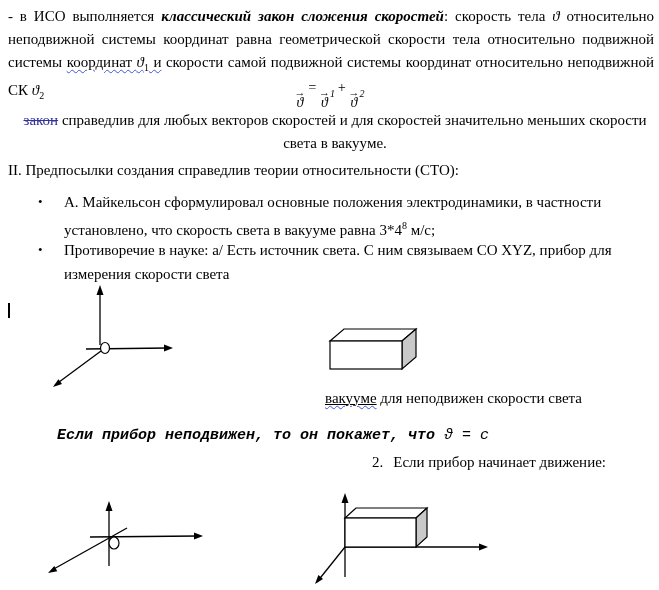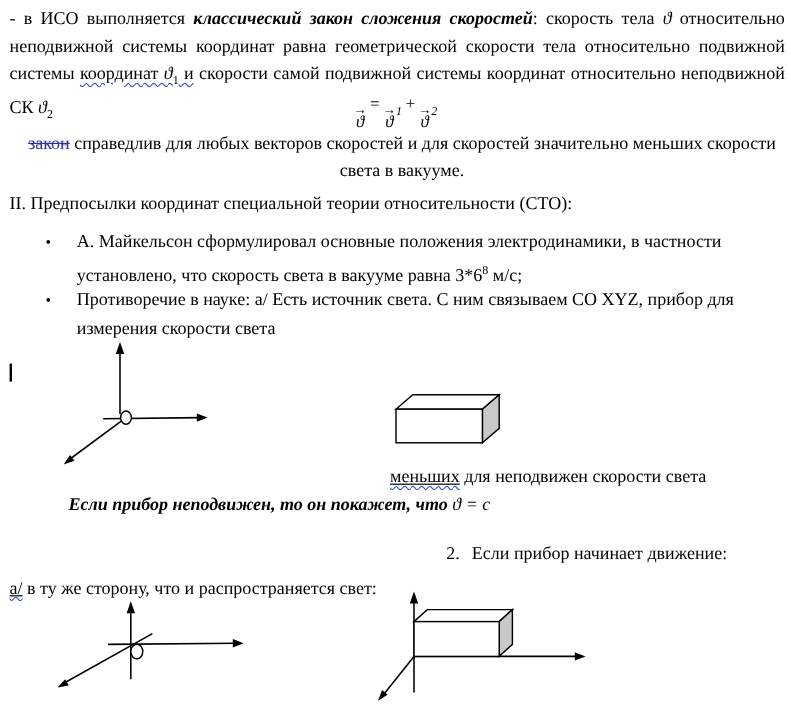--- a/index.html
+++ b/index.html
@@ -69,25 +69,25 @@
       </span><sub>1</sub><span class="op">+</span><span class="vec">
         <span class="arr">→</span>
         <span>ϑ</span>
       </span><sub>2</sub>
   </div>
 
   <div class="abs para ctr" style="left:12px;top:109px;width:646px;">
     <span class="strike">закон</span><span> справедлив для любых векторов скоростей и для скоростей значительно меньших скорости света в вакууме.</span>
   </div>
 
-  <div class="abs para" style="left:8px;top:159px;width:646px;">II. Предпосылки координат специальной теории относительности (СТО):</div>
+  <div class="abs para" style="left:8px;top:159px;width:646px;">II. Предпосылки создания справедлив теории относительности (СТО):</div>
 
   <div class="abs bullet-row" style="left:38px;top:190px;width:600px;">
     <span class="bullet-mark">•</span>
-    <span class="bullet-text"><span>А. Майкельсон сформулировал основные положения электродинамики, в частности установлено, что скорость света в вакууме равна 3*6</span><sup>8</sup><span> м/с;</span></span>
+    <span class="bullet-text"><span>А. Майкельсон сформулировал основные положения электродинамики, в частности установлено, что скорость света в вакууме равна 3*4</span><sup>8</sup><span> м/с;</span></span>
   </div>
 
   <div class="abs bullet-row" style="left:38px;top:238px;width:600px;">
     <span class="bullet-mark">•</span>
     <span class="bullet-text">Противоречие в науке: а/ Есть источник света. С ним связываем СО XYZ, прибор для измерения скорости света</span>
   </div>
 
 
   <div class="abs cursor-bar" style="left:8px;top:303px;"></div>
 
@@ -101,34 +101,31 @@
     <ellipse class="origin-dot" cx="65" cy="65" rx="4.5" ry="5.5"></ellipse>
   </svg>
 
   <svg class="abs" style="left:322px;top:322px;" width="105" height="55" viewBox="0 0 105 55">
     <polygon class="face-top" points="8,19 22,7 94,7 80,19"></polygon>
     <polygon class="face-side" points="80,19 94,7 94,35 80,47"></polygon>
     <rect class="face-front" x="8" y="19" width="72" height="28"></rect>
   </svg>
 
   <div class="abs para" style="left:325px;top:387px;width:300px;">
-    <span class="u"><span class="wavy">меньших</span></span><span> для неподвижен скорости света</span>
+    <span class="u"><span class="wavy">вакууме</span></span><span> для неподвижен скорости света</span>
   </div>
 
-  <div class="abs para" style="left:57px;top:410px;width:560px;">
+  <div class="abs para" style="left:57px;top:424px;width:560px;font-family:Liberation Mono, monospace;">
     <span class="bi">Если прибор неподвижен, то он покажет, что </span><span class="it">ϑ = c</span>
   </div>
 
   <div class="abs para" style="left:46px;top:451px;width:560px;text-align:right;">
     <span class="num">2.</span><span>Если прибор начинает движение:</span>
   </div>
 
-  <div class="abs para" style="left:8px;top:480px;width:600px;">
-    <span class="u"><span class="wavy">а/</span></span><span> в ту же сторону, что и распространяется свет:</span>
-  </div>
 
   <svg class="abs" style="left:40px;top:495px;" width="175" height="95" viewBox="0 0 175 95">
     <line class="axis" x1="69" y1="13" x2="69" y2="71"></line>
     <polygon class="ah" points="69,6 65.5,16 72.5,16"></polygon>
     <line class="axis" x1="50" y1="42" x2="158" y2="41"></line>
     <polygon class="ah" points="163,41 154,37.5 154,44.5"></polygon>
     <line class="axis" x1="87" y1="33" x2="12" y2="75"></line>
     <polygon class="ah" points="8,78 14.3,71 17.3,76.2"></polygon>
     <ellipse class="origin-dot" cx="74" cy="48" rx="5" ry="6"></ellipse>
   </svg>

